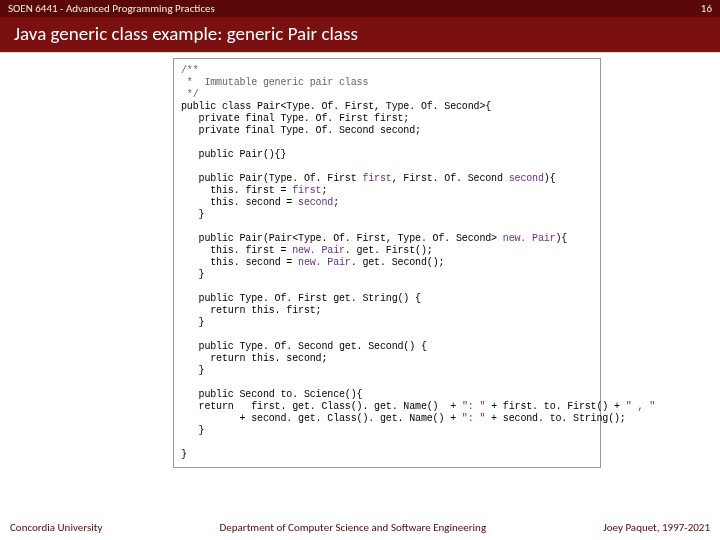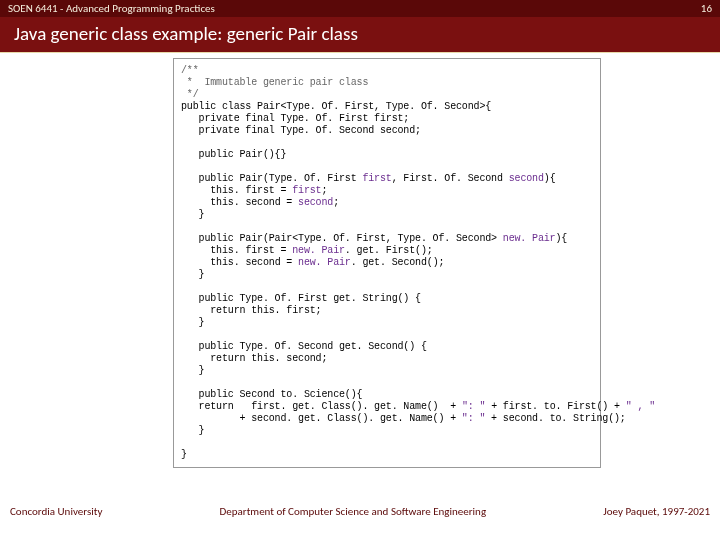--- a/index.html
+++ b/index.html
@@ -6,21 +6,21 @@
   html, body { width: 720px; height: 540px; font-family: Calibri, Arial, sans-serif; background: #fff; overflow: hidden; }
   .slide { width: 720px; height: 540px; position: relative; display: flex; flex-direction: column; }
   .header-bar { background: #5a0808; color: #f5eedd; font-size: 11px; padding: 2px 8px; display: flex; justify-content: space-between; height: 17px; line-height: 13px; }
   .title-bar { background: #7a1010; color: #fff; padding: 4px 14px 7px 14px; font-size: 19px; font-weight: 300; border-bottom: 1px solid #e8d9a8; height: 36px; display: flex; align-items: center; }
   .content { flex: 1; position: relative; padding: 10px 0 0 0; }
   .code-box { position: absolute; left: 173px; top: 5px; width: 428px; border: 1px solid #999; background: #fff; font-family: "Courier New", monospace; font-size: 10px; line-height: 12px; padding: 6px 7px; white-space: pre; color: #000; letter-spacing: -0.15px; }
   .kw { font-weight: normal; color: #000; }
   .cmt { color: #666; }
   .p1 { color: #6b2e8f; }
   .p2 { color: #6b2e8f; }
-  .footer { position: absolute; bottom: 16px; left: 0; right: 0; display: flex; justify-content: space-between; font-size: 11px; color: #5a0808; padding: 3px 10px 6px 10px; }
+  .footer { position: absolute; bottom: 0; left: 0; right: 0; display: flex; justify-content: space-between; font-size: 11px; color: #5a0808; padding: 3px 10px 6px 10px; }
 </style>
 </head>
 <body>
 
 <div class="slide">
 
   <div class="header-bar">
     <span>SOEN 6441 - Advanced Programming Practices</span>
     <span>16</span>
   </div>

